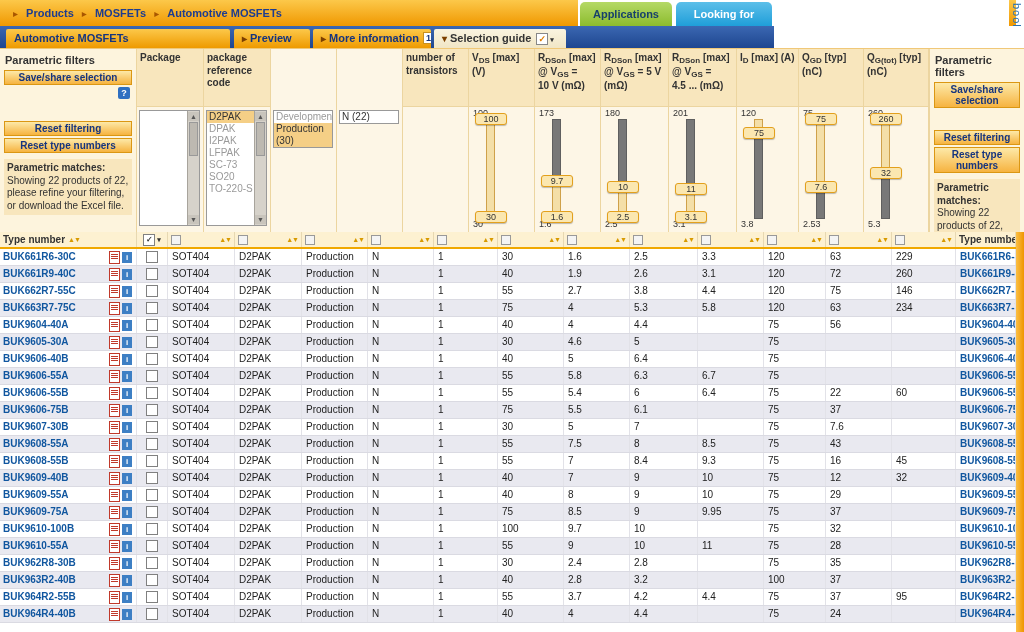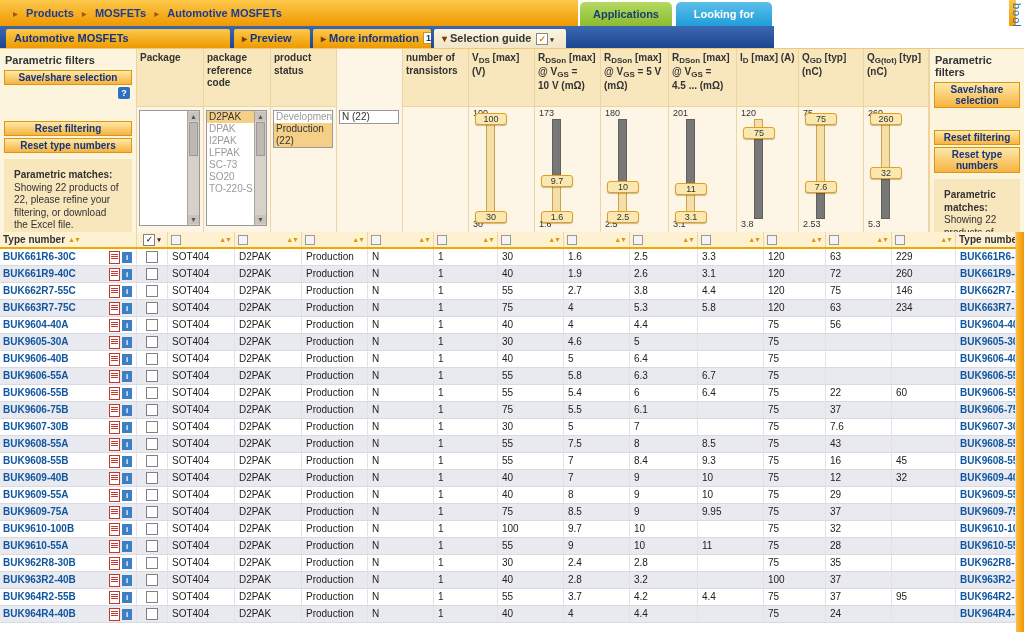--- a/index.html
+++ b/index.html
@@ -46,21 +46,21 @@
   .fp{box-sizing:border-box;padding:4px;background:#fdf4dd;overflow:hidden}
   .fp-left{width:137px;border-right:1px solid #ecd5a0}
   .fp-right{width:95px;border-left:1px solid #ecd5a0}
   .fp-title{color:#333;font-weight:bold;font-size:11px;margin:1px 0 4px 1px}
   .obtn{display:block;width:100%;margin:2px 0;background:linear-gradient(#fde9a8,#f6b340);
         border:1px solid #db9713;border-radius:0;color:#16357e;font-weight:bold;font-size:10px;
         padding:1px 2px;text-align:center;cursor:pointer}
   .help{width:12px;height:12px;background:#2f6fc1;color:#fff;font-size:9px;font-weight:bold;
         text-align:center;line-height:12px;margin:2px 2px 2px auto;border-radius:2px;cursor:pointer}
   .gap{height:18px}
-  .matches{background:#f8e6bd;margin-top:6px;padding:10px;font-size:10px;color:#333;line-height:1.25}
+  .matches{background:#f8e6bd;margin-top:6px;padding:3px;font-size:10px;color:#333;line-height:1.25}
   .matches b{display:block}
 
   #filter-cols{display:flex}
   .fcol{box-sizing:border-box;border-right:1px solid #ecd5a0;position:relative}
   .fcol-head{height:58px;box-sizing:border-box;background:#f8e6bd;border-bottom:1px solid #ecd5a0;
              padding:3px;font-size:10px;font-weight:bold;color:#333;line-height:1.25;overflow:hidden}
   .fcol-head sub{font-size:8px;vertical-align:-2px}
   .fwidget{position:absolute;left:0;top:58px;right:0;bottom:0}
 
   .listbox{position:absolute;left:2px;top:3px;right:3px;background:#fff;border:1px solid #999;
@@ -197,26 +197,25 @@
             </div>
             <div class="lb-scroll">
               <div class="up">▲</div>
               <div class="thumb"></div>
               <div class="dn">▼</div>
             </div>
           </div>
         </div>
       </div>
       <div class="fcol" style="width: 66px;">
-        <div class="fcol-head">product status</div>
         <div class="fwidget">
           <div class="listbox">
             <div class="lb-items">
               <div class="lb-item disabled">Development</div>
-              <div class="lb-item selected">Production (22)</div>
+              <div class="lb-item selected">Production (30)</div>
             </div>
           </div>
         </div>
       </div>
       <div class="fcol" style="width: 66px;">
         <div class="fwidget">
           <div class="listbox">
             <div class="lb-items">
               <div class="lb-item available">N (22)</div>
             </div>

